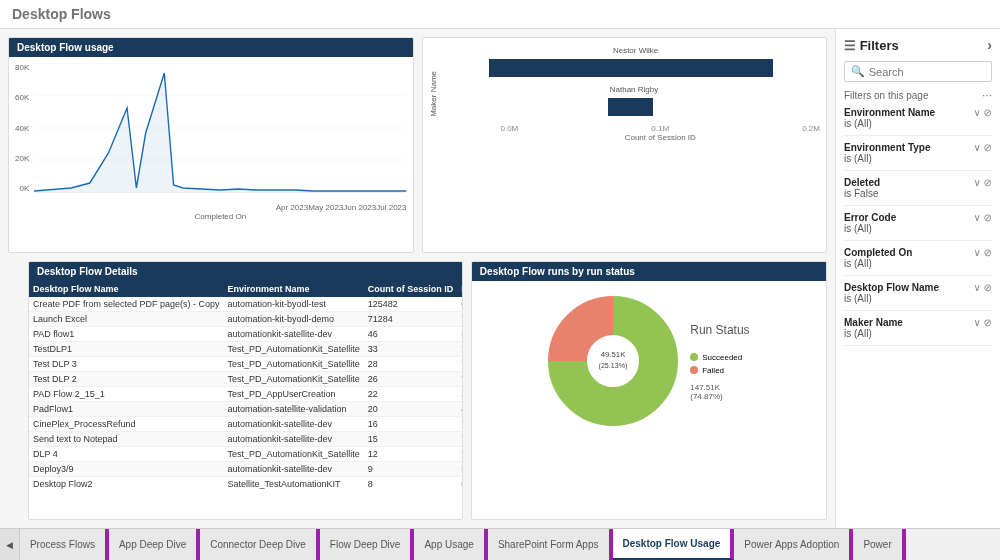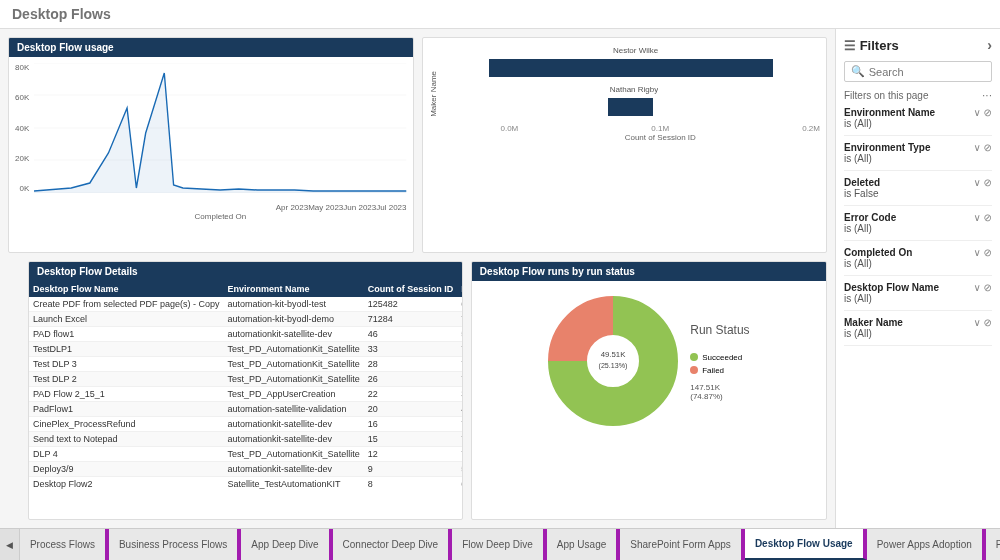--- a/index.html
+++ b/index.html
@@ -340,21 +340,20 @@
     <div class="filter-item-value">is (All)</div>
   </div>
       </div>
   </div>
 </div>
 
 <div class="bottom-tabs">
   <button class="tab-nav-btn">◀</button>
   <div class="tab-item">Process Flows</div>
   <div id="tabs-container" style="display:flex;">
-      <div class="tab-item">Business Process Flows</div>
       <div class="tab-item">App Deep Dive</div>
       <div class="tab-item">Connector Deep Dive</div>
       <div class="tab-item">Flow Deep Dive</div>
       <div class="tab-item">App Usage</div>
       <div class="tab-item">SharePoint Form Apps</div>
       <div class="tab-item active">Desktop Flow Usage</div>
       <div class="tab-item">Power Apps Adoption</div>
       <div class="tab-item">Power</div>
     </div>
 </div>

